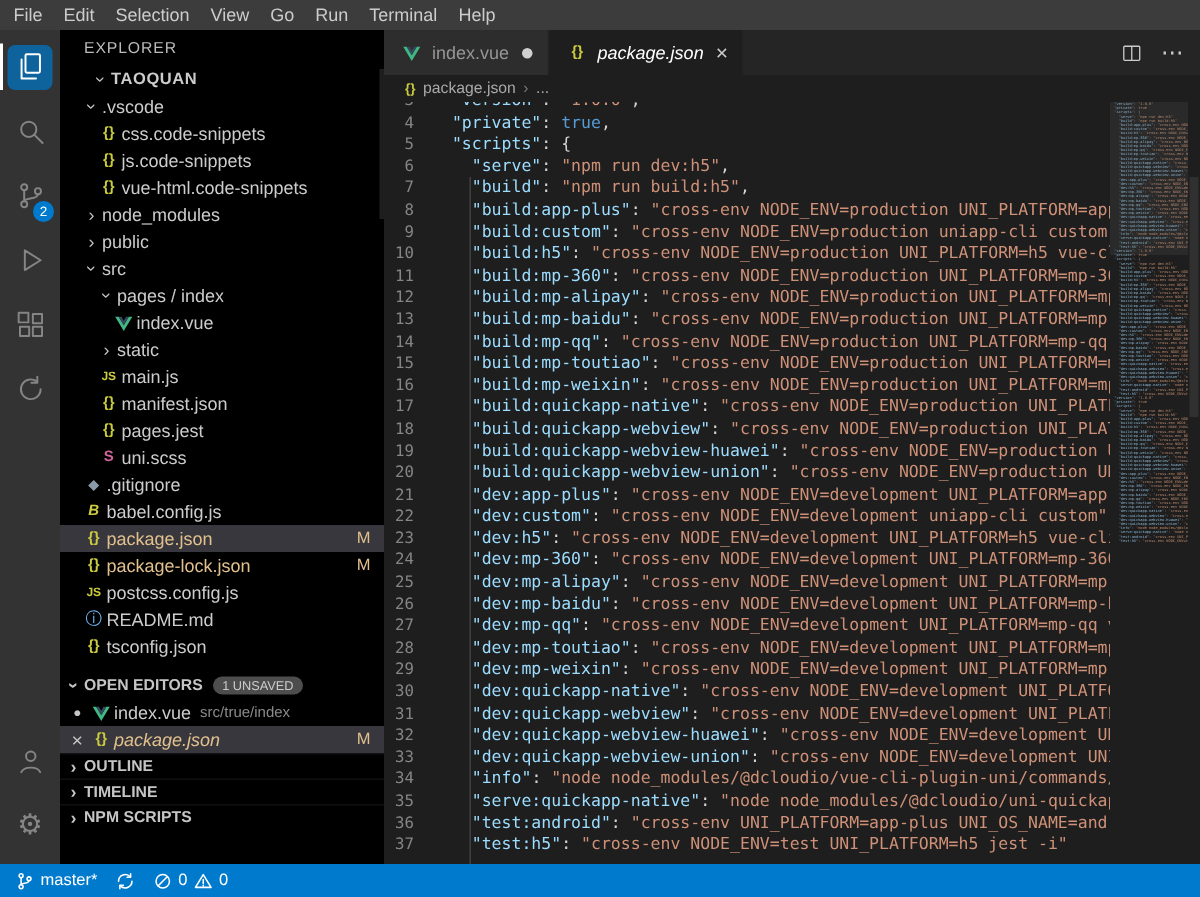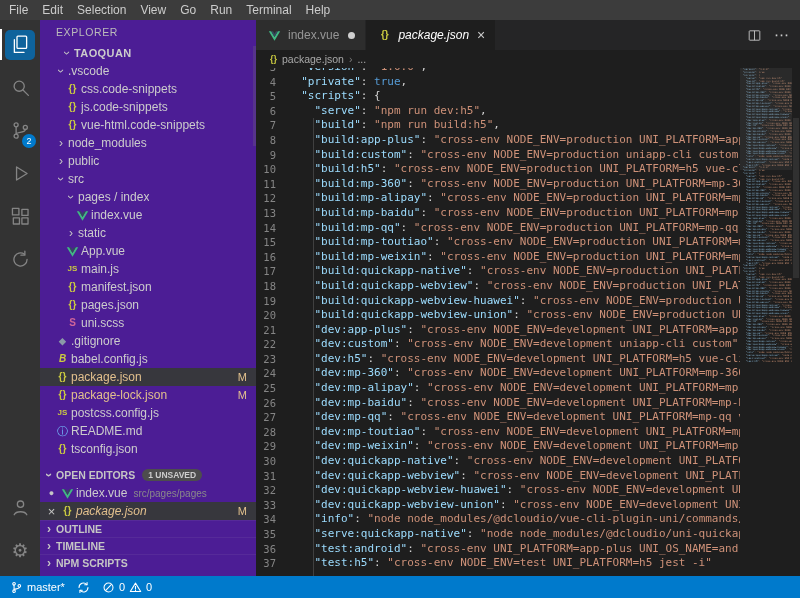--- a/index.html
+++ b/index.html
@@ -17,37 +17,37 @@
 .ab-item.active{color:#ffffff}
 .ab-item.active::before{content:"";position:absolute;left:0;top:6px;bottom:6px;width:2px;background:#fff}
 .ab-item.active .ab-box{background:#0e639c;border-radius:5px}
 .ab-box{width:30px;height:30px;display:flex;align-items:center;justify-content:center}
 .ab-box svg{width:21px;height:21px;fill:none;stroke:currentColor;stroke-width:1.5;stroke-linecap:round;stroke-linejoin:round}
 .ab-badge{position:absolute;right:4px;bottom:4px;min-width:14px;height:14px;border-radius:7px;background:var(--accent);
   color:#fff;font-size:9px;display:flex;align-items:center;justify-content:center;padding:0 2px}
 .ab-bottom{margin-top:auto;display:flex;flex-direction:column;align-items:center;padding-bottom:4px}
 .gear{font-size:19px;line-height:1}
 
-.sidebar{width:216px;flex:none;background:#4c1d95;display:flex;flex-direction:column;overflow:hidden;position:relative;font-size:12px}
+.sidebar{width:216px;flex:none;background:#000000;display:flex;flex-direction:column;overflow:hidden;position:relative;font-size:12px}
 .sb-title{height:24px;flex:none;display:flex;align-items:center;padding-left:16px;font-size:10.5px;color:#bbbbbb;letter-spacing:.6px}
 .trow{height:18px;display:flex;align-items:center;white-space:nowrap;cursor:pointer}
 .trow.selected{background:var(--selection)}
 .trow .label{overflow:hidden;text-overflow:ellipsis}
 .trow.troot .label{font-weight:700;font-size:11px;letter-spacing:.4px}
 .tw{width:14px;flex:none;text-align:center;font-size:12px;color:#c5c5c5;display:inline-block}
 .tw.open{transform:rotate(90deg)}
 .fiw{width:17px;flex:none;display:inline-flex;align-items:center;justify-content:center}
 .fi{width:13px;height:13px}
 .ftxt{font-size:10px;font-weight:700;line-height:1}
 .m-badge{margin-left:auto;padding-right:9px;color:var(--modified);font-size:11px}
 .mod{color:var(--modified)}
 .it{font-style:italic}
 .oe{margin-top:8px;flex:none}
 .oe-header{height:18px;display:flex;align-items:center;font-size:10.5px;font-weight:700;color:#c5c5c5;padding-left:2px}
-.pill{background:#4d4d4d;border-radius:8px;font-size:8.5px;font-weight:700;padding:1px 6px;margin-left:7px;color:#cccccc}
+.pill{background:#4d4d4d;border-radius:8px;font-size:8.5px;font-weight:400;padding:1px 6px;margin-left:7px;color:#cccccc}
 .oe-row{height:18px;display:flex;align-items:center;white-space:nowrap;padding-left:4px;cursor:pointer}
 .oe-row.active{background:var(--selection)}
 .oe-act{width:15px;flex:none;text-align:center;font-size:9px;color:#c5c5c5}
 .oe-act.close{font-size:13px}
 .detail{color:#8a8a8a;font-size:10px;margin-left:6px}
 .section{height:17px;display:flex;align-items:center;font-size:10.5px;font-weight:700;color:#c5c5c5;
   border-top:1px solid rgba(204,204,204,.08);padding-left:2px;cursor:pointer}
 .sb-scroll{position:absolute;top:26px;right:0;width:3px;height:100px;background:rgba(121,121,121,.25)}
 
 .editor{flex:1;min-width:0;display:flex;flex-direction:column;background:#1e1e1e}
@@ -230,44 +230,35 @@
               </svg>
             </span>
             <span class="label">index.vue</span>
           </div>
           <div class="trow" style="padding-left:24px">
             <span class="tw">›</span>
             <span class="label">static</span>
           </div>
           <div class="trow" style="padding-left:24px">
             <span class="fiw">
-              <svg class="fi" viewBox="0 0 24 24">
-                <path fill="#41b883" d="M1.5 4h4.3L12 14.6 18.2 4h4.3L12 21.6z"></path>
-                <path fill="#35495e" d="M5.8 4h3.4l2.8 4.8L14.8 4h3.4L12 14.6z"></path>
-              </svg>
-            </span>
-            <span class="label">App.vue</span>
-          </div>
-          <div class="trow" style="padding-left:24px">
-            <span class="fiw">
               <span class="ftxt" style="color:var(--json_yellow);font-size:8px">JS</span>
             </span>
             <span class="label">main.js</span>
           </div>
           <div class="trow" style="padding-left:24px">
             <span class="fiw">
               <span class="ftxt" style="color:var(--json_yellow)">{}</span>
             </span>
             <span class="label">manifest.json</span>
           </div>
           <div class="trow" style="padding-left:24px">
             <span class="fiw">
               <span class="ftxt" style="color:var(--json_yellow)">{}</span>
             </span>
-            <span class="label">pages.json</span>
+            <span class="label">pages.jest</span>
           </div>
           <div class="trow" style="padding-left:24px">
             <span class="fiw">
               <span class="ftxt" style="color:var(--scss_pink)">S</span>
             </span>
             <span class="label">uni.scss</span>
           </div>
           <div class="trow" style="padding-left:14px">
             <span class="fiw">
               <span class="ftxt" style="color:var(--git_gray);font-size:9px">◆</span>
@@ -322,21 +313,21 @@
         <div id="oe-list">
             <div class="oe-row">
               <span class="oe-act">●</span>
               <span class="fiw">
                 <svg class="fi" viewBox="0 0 24 24">
                   <path fill="#41b883" d="M1.5 4h4.3L12 14.6 18.2 4h4.3L12 21.6z"></path>
                   <path fill="#35495e" d="M5.8 4h3.4l2.8 4.8L14.8 4h3.4L12 14.6z"></path>
                 </svg>
               </span>
               <span class="label">index.vue</span>
-              <span class="detail">src/pages/pages</span>
+              <span class="detail">src/true/index</span>
             </div>
             <div class="oe-row active">
               <span class="oe-act close">×</span>
               <span class="fiw">
                 <span class="ftxt" style="color:var(--json_yellow)">{}</span>
               </span>
               <span class="label mod it">package.json</span>
               <span class="m-badge">M</span>
             </div>
           </div>

